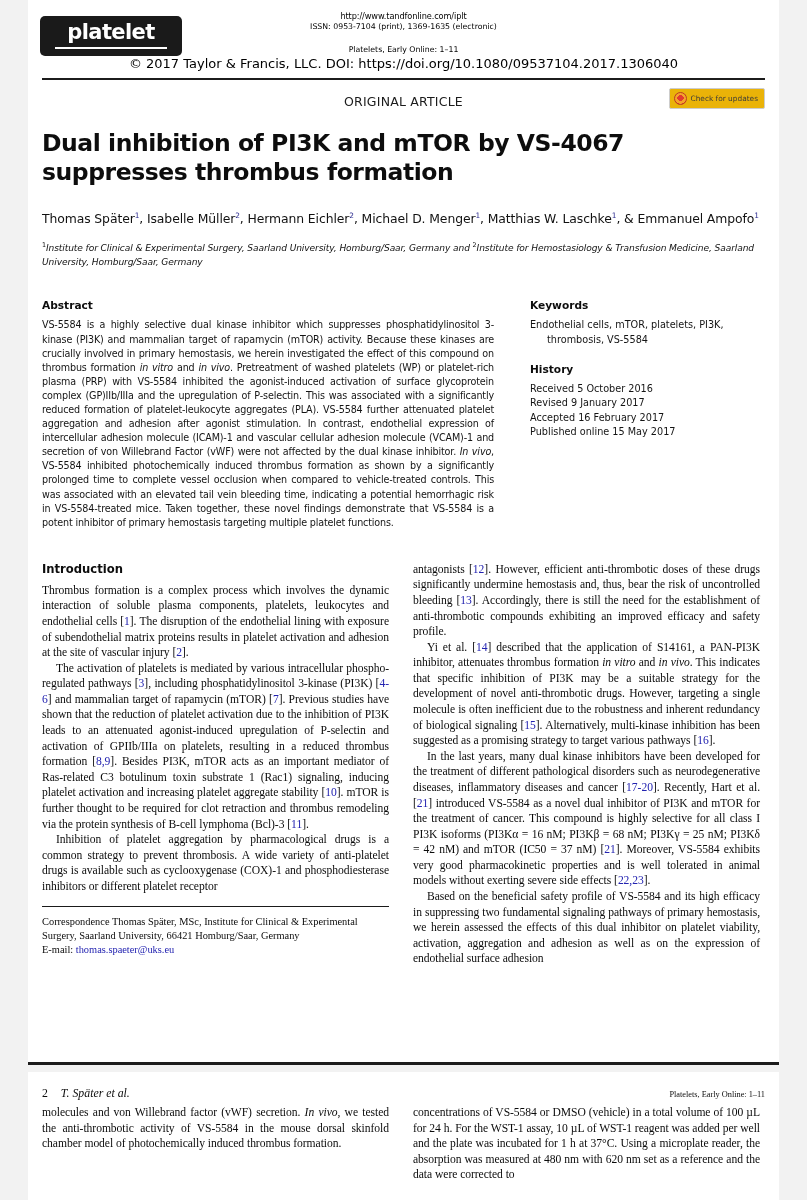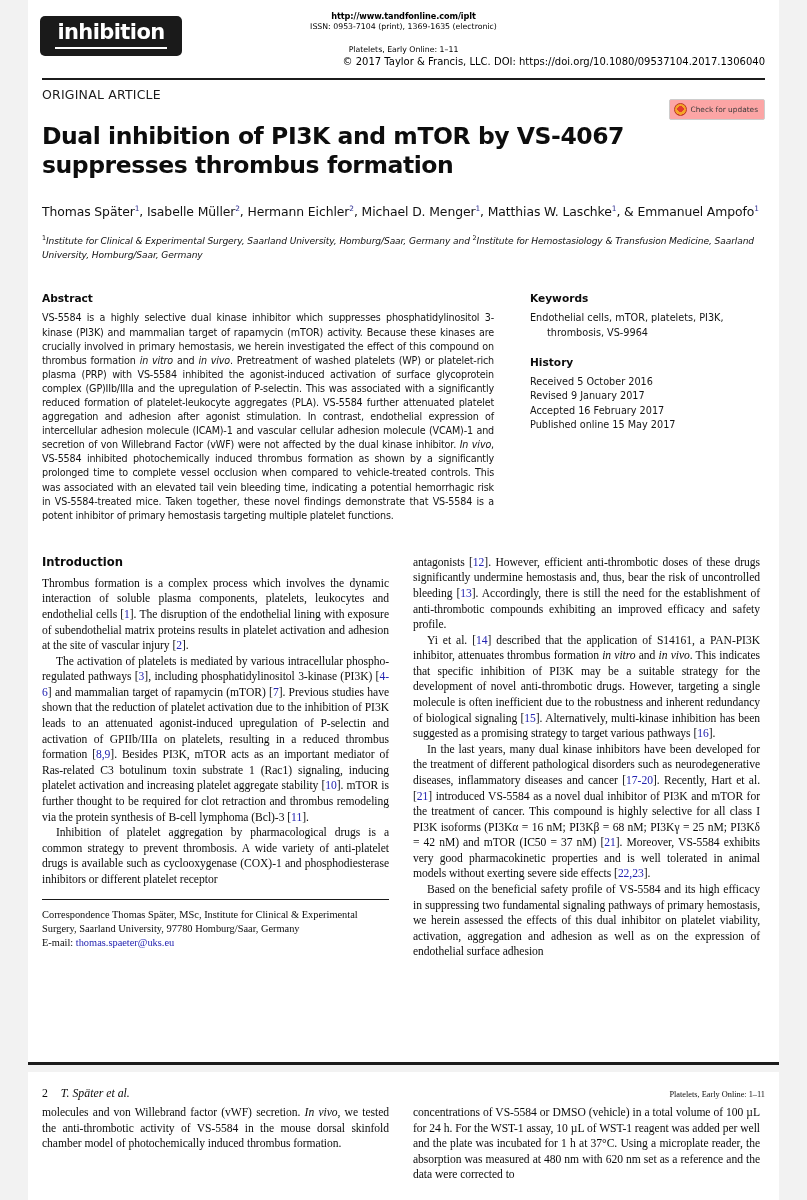--- a/index.html
+++ b/index.html
@@ -71,39 +71,38 @@
   }
 
   .masthead-center {
     text-align: center;
     font-family: "DejaVu Sans", sans-serif;
     line-height: 1.25;
     padding-top: 1px;
   }
   .mast-url {
     font-size: 8.2px;
-    font-weight: bold;
+    font-weight: normal;
     color: #000;
     letter-spacing: -0.1px;
   }
   .mast-issn {
     font-size: 7.8px;
     color: #000;
     margin-top: 1px;
   }
   .mast-gap { height: 13px; }
   .mast-vol {
     font-size: 7.8px;
     color: #000;
   }
   .mast-copy {
-    font-size: 10px;
+    font-size: 13px;
     color: #000;
     margin-top: 1px;
-    text-align: right;
   }
 
   .tf-logo {
     position: absolute;
     right: 12px;
     top: 17px;
     display: flex;
     align-items: center;
     gap: 6px;
   }
@@ -169,37 +168,38 @@
     letter-spacing: -0.05px;
   }
 
   .mast-rule {
     margin: 6px 14px 0 14px;
     border-top: 2.6px solid #1c1c1c;
   }
 
   
   .art-head {
-    padding: 7px 14px 0 14px;
+    padding: 14px 14px 0 14px;
     position: relative;
+    text-align: center;
   }
   .art-type {
     font-family: "DejaVu Sans", sans-serif;
     font-size: 12.5px;
     color: #1b1b1b;
     letter-spacing: 0.2px;
   }
   .crossmark {
     position: absolute;
     right: 14px;
-    top: 19px;
+    top: 8px;
     display: flex;
     align-items: center;
     gap: 4px;
-    background: #fca5a5;
+    background: #eab308;
     border: 1px solid #cdcdcd;
     border-radius: 2px;
     padding: 3px 6px 3px 4px;
   }
   .crossmark-icon {
     width: 11px;
     height: 11px;
     border-radius: 50%;
     background: radial-gradient(circle at 50% 45%, #e23b2e 0 38%, #f4a42a 38% 70%, #e23b2e 70% 100%);
     border: 0.5px solid #bb3a23;
@@ -371,21 +371,21 @@
   .p2-col { width: 347px; flex: none; }
 </style>
 </head>
 <body>
 
 <div class="page page-one">
 
   <div class="masthead">
 
     <div class="journal-logo">
-      <div class="journal-logo-text">inhibition</div>
+      <div class="journal-logo-text">platelet</div>
       <div class="journal-logo-rule"></div>
     </div>
 
     <div class="masthead-center">
       <div class="mast-url">http://www.tandfonline.com/iplt</div>
       <div class="mast-issn">ISSN: 0953-7104 (print), 1369-1635 (electronic)</div>
       <div class="mast-gap"></div>
       <div class="mast-vol">Platelets, Early Online: 1–11</div>
       <div class="mast-copy">© 2017 Taylor &amp; Francis, LLC. DOI: https://doi.org/10.1080/09537104.2017.1306040</div>
     </div>
@@ -410,21 +410,21 @@
 
   <div class="abs-wrap">
     <div class="abs-left">
       <div class="sec-h">Abstract</div>
       <div class="abs-body">VS-5584 is a highly selective dual kinase inhibitor which suppresses phosphatidylinositol 3-kinase (PI3K) and mammalian target of rapamycin (mTOR) activity. Because these kinases are crucially involved in primary hemostasis, we herein investigated the effect of this compound on thrombus formation <i>in vitro</i> and <i>in vivo</i>. Pretreatment of washed platelets (WP) or platelet-rich plasma (PRP) with VS-5584 inhibited the agonist-induced activation of surface glycoprotein complex (GP)IIb/IIIa and the upregulation of P-selectin. This was associated with a significantly reduced formation of platelet-leukocyte aggregates (PLA). VS-5584 further attenuated platelet aggregation and adhesion after agonist stimulation. In contrast, endothelial expression of intercellular adhesion molecule (ICAM)-1 and vascular cellular adhesion molecule (VCAM)-1 and secretion of von Willebrand Factor (vWF) were not affected by the dual kinase inhibitor. <i>In vivo</i>, VS-5584 inhibited photochemically induced thrombus formation as shown by a significantly prolonged time to complete vessel occlusion when compared to vehicle-treated controls. This was associated with an elevated tail vein bleeding time, indicating a potential hemorrhagic risk in VS-5584-treated mice. Taken together, these novel findings demonstrate that VS-5584 is a potent inhibitor of primary hemostasis targeting multiple platelet functions.</div>
     </div>
     <div class="abs-right">
       <div class="sec-h">Keywords</div>
       <div class="kw-body">
         <span>Endothelial cells, mTOR, platelets, PI3K,</span>
-        <span class="kw-line2">thrombosis, VS-9964</span>
+        <span class="kw-line2">thrombosis, VS-5584</span>
       </div>
       <div class="hist-gap"></div>
       <div class="sec-h">History</div>
       <div class="hist-body">
         <div>Received 5 October 2016</div>
         <div>Revised 9 January 2017</div>
         <div>Accepted 16 February 2017</div>
         <div>Published online 15 May 2017</div>
       </div>
     </div>
@@ -433,21 +433,21 @@
   <div class="cols">
     <div class="col">
       <div class="body-h">Introduction</div>
       <p class="bt">Thrombus formation is a complex process which involves the dynamic interaction of soluble plasma components, platelets, leukocytes and endothelial cells [<span class="ref">1</span>]. The disruption of the endothelial lining with exposure of subendothelial matrix proteins results in platelet activation and adhesion at the site of vascular injury [<span class="ref">2</span>].</p>
       <p class="bt">The activation of platelets is mediated by various intracellular phospho-regulated pathways [<span class="ref">3</span>], including phosphatidylinositol 3-kinase (PI3K) [<span class="ref">4-6</span>] and mammalian target of rapamycin (mTOR) [<span class="ref">7</span>]. Previous studies have shown that the reduction of platelet activation due to the inhibition of PI3K leads to an attenuated agonist-induced upregulation of P-selectin and activation of GPIIb/IIIa on platelets, resulting in a reduced thrombus formation [<span class="ref">8,9</span>]. Besides PI3K, mTOR acts as an important mediator of Ras-related C3 botulinum toxin substrate 1 (Rac1) signaling, inducing platelet activation and increasing platelet aggregate stability [<span class="ref">10</span>]. mTOR is further thought to be required for clot retraction and thrombus remodeling via the protein synthesis of B-cell lymphoma (Bcl)-3 [<span class="ref">11</span>].</p>
       <p class="bt">Inhibition of platelet aggregation by pharmacological drugs is a common strategy to prevent thrombosis. A wide variety of anti-platelet drugs is available such as cyclooxygenase (COX)-1 and phosphodiesterase inhibitors or different platelet receptor</p>
 
       <div class="corr-rule"></div>
       <div class="corr">
         <div>Correspondence Thomas Später, MSc, Institute for Clinical &amp; Experimental</div>
-        <div>Surgery, Saarland University, 97780 Homburg/Saar, Germany</div>
+        <div>Surgery, Saarland University, 66421 Homburg/Saar, Germany</div>
         <div>
           <span>E-mail:</span>
           <span class="mail">thomas.spaeter@uks.eu</span>
         </div>
       </div>
     </div>
 
     <div class="col">
       <p class="bt">antagonists [<span class="ref">12</span>]. However, efficient anti-thrombotic doses of these drugs significantly undermine hemostasis and, thus, bear the risk of uncontrolled bleeding [<span class="ref">13</span>]. Accordingly, there is still the need for the establishment of anti-thrombotic compounds exhibiting an improved efficacy and safety profile.</p>
       <p class="bt">Yi et al. [<span class="ref">14</span>] described that the application of S14161, a PAN-PI3K inhibitor, attenuates thrombus formation <i>in vitro</i> and <i>in vivo</i>. This indicates that specific inhibition of PI3K may be a suitable strategy for the development of novel anti-thrombotic drugs. However, targeting a single molecule is often inefficient due to the robustness and inherent redundancy of biological signaling [<span class="ref">15</span>]. Alternatively, multi-kinase inhibition has been suggested as a promising strategy to target various pathways [<span class="ref">16</span>].</p>

